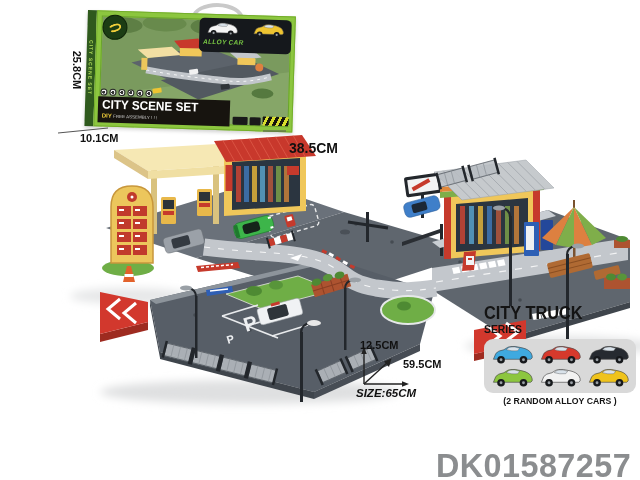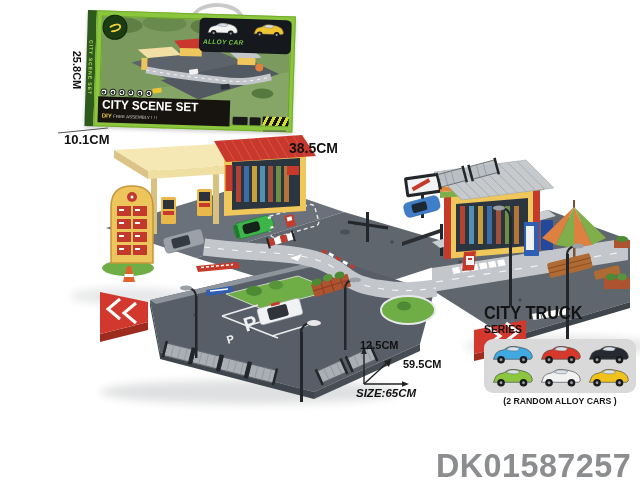--- a/index.html
+++ b/index.html
@@ -28,21 +28,21 @@
   .box-subtitle{font-size:4.5px;color:#cfcfcf;line-height:1.2;margin-top:1px;white-space:nowrap;}
   .box-subtitle b{color:#f2cf3a;font-size:6px;}
   .green-strip{position:absolute;left:138px;bottom:4px;width:56px;height:11px;display:flex;align-items:center;gap:2px;}
   .green-strip .badge{display:block;height:8px;background:#1a1a1a;border-radius:1px;}
   .badge.b1{width:15px;}.badge.b2{width:11px;}
   .green-strip .hazard{display:block;flex:1;height:9px;background:repeating-linear-gradient(115deg,#15150f 0 3px,#d7dd2b 3px 6px);}
 
   
   .dim{position:absolute;font-weight:bold;color:#111;z-index:5;}
   .dim-h{left:54px;top:64px;width:46px;text-align:center;font-size:11px;transform:rotate(90deg);}
-  .dim-d{left:64px;top:132px;font-size:13px;}
+  .dim-d{left:80px;top:132px;font-size:11px;}
   .dim-w{left:289px;top:124px;font-size:14px;margin-top:16px;}
 
   
   .scene{position:absolute;left:0;top:0;width:640px;height:480px;z-index:3;pointer-events:none;}
 
   
   .sd{position:absolute;font-weight:bold;color:#111;font-size:11px;z-index:5;text-align:right;}
   .sd-h{left:360px;top:339px;}
   .sd-d{left:403px;top:358px;}
   .sd-w{left:356px;top:387px;font-size:11.5px;font-style:italic;}

